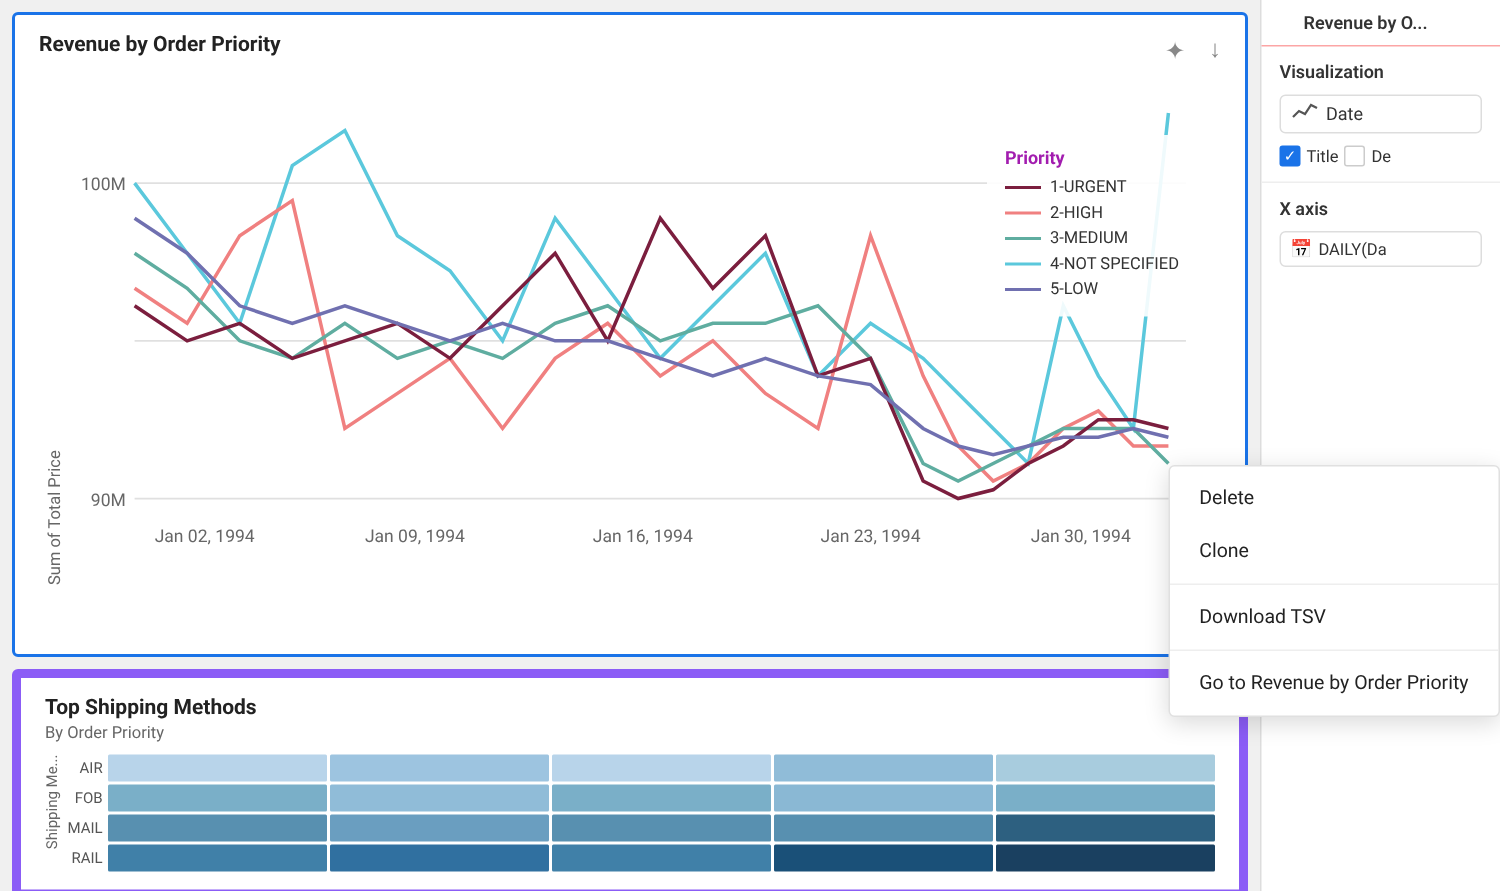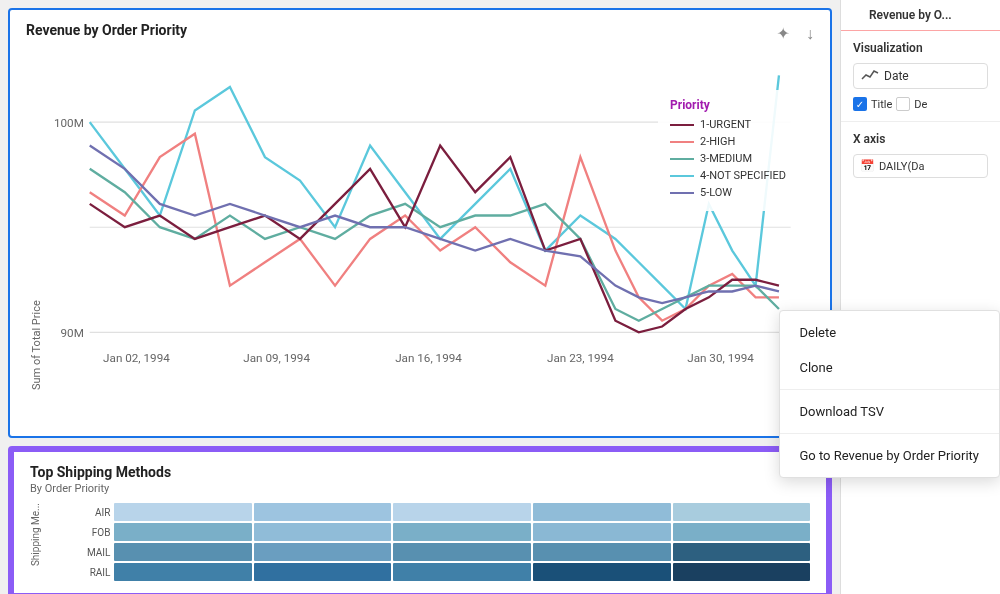--- a/index.html
+++ b/index.html
@@ -155,21 +155,20 @@
     }
 
     .heatmap-y-labels {
       display: flex;
       flex-direction: column;
       gap: 2px;
       font-size: 10px;
       color: #555;
       text-align: right;
       padding-top: 0px;
-      margin-left: 42px;
     }
 
     .heatmap-y-label {
       height: 18px;
       display: flex;
       align-items: center;
       justify-content: flex-end;
     }
 
     .heatmap-grid {

